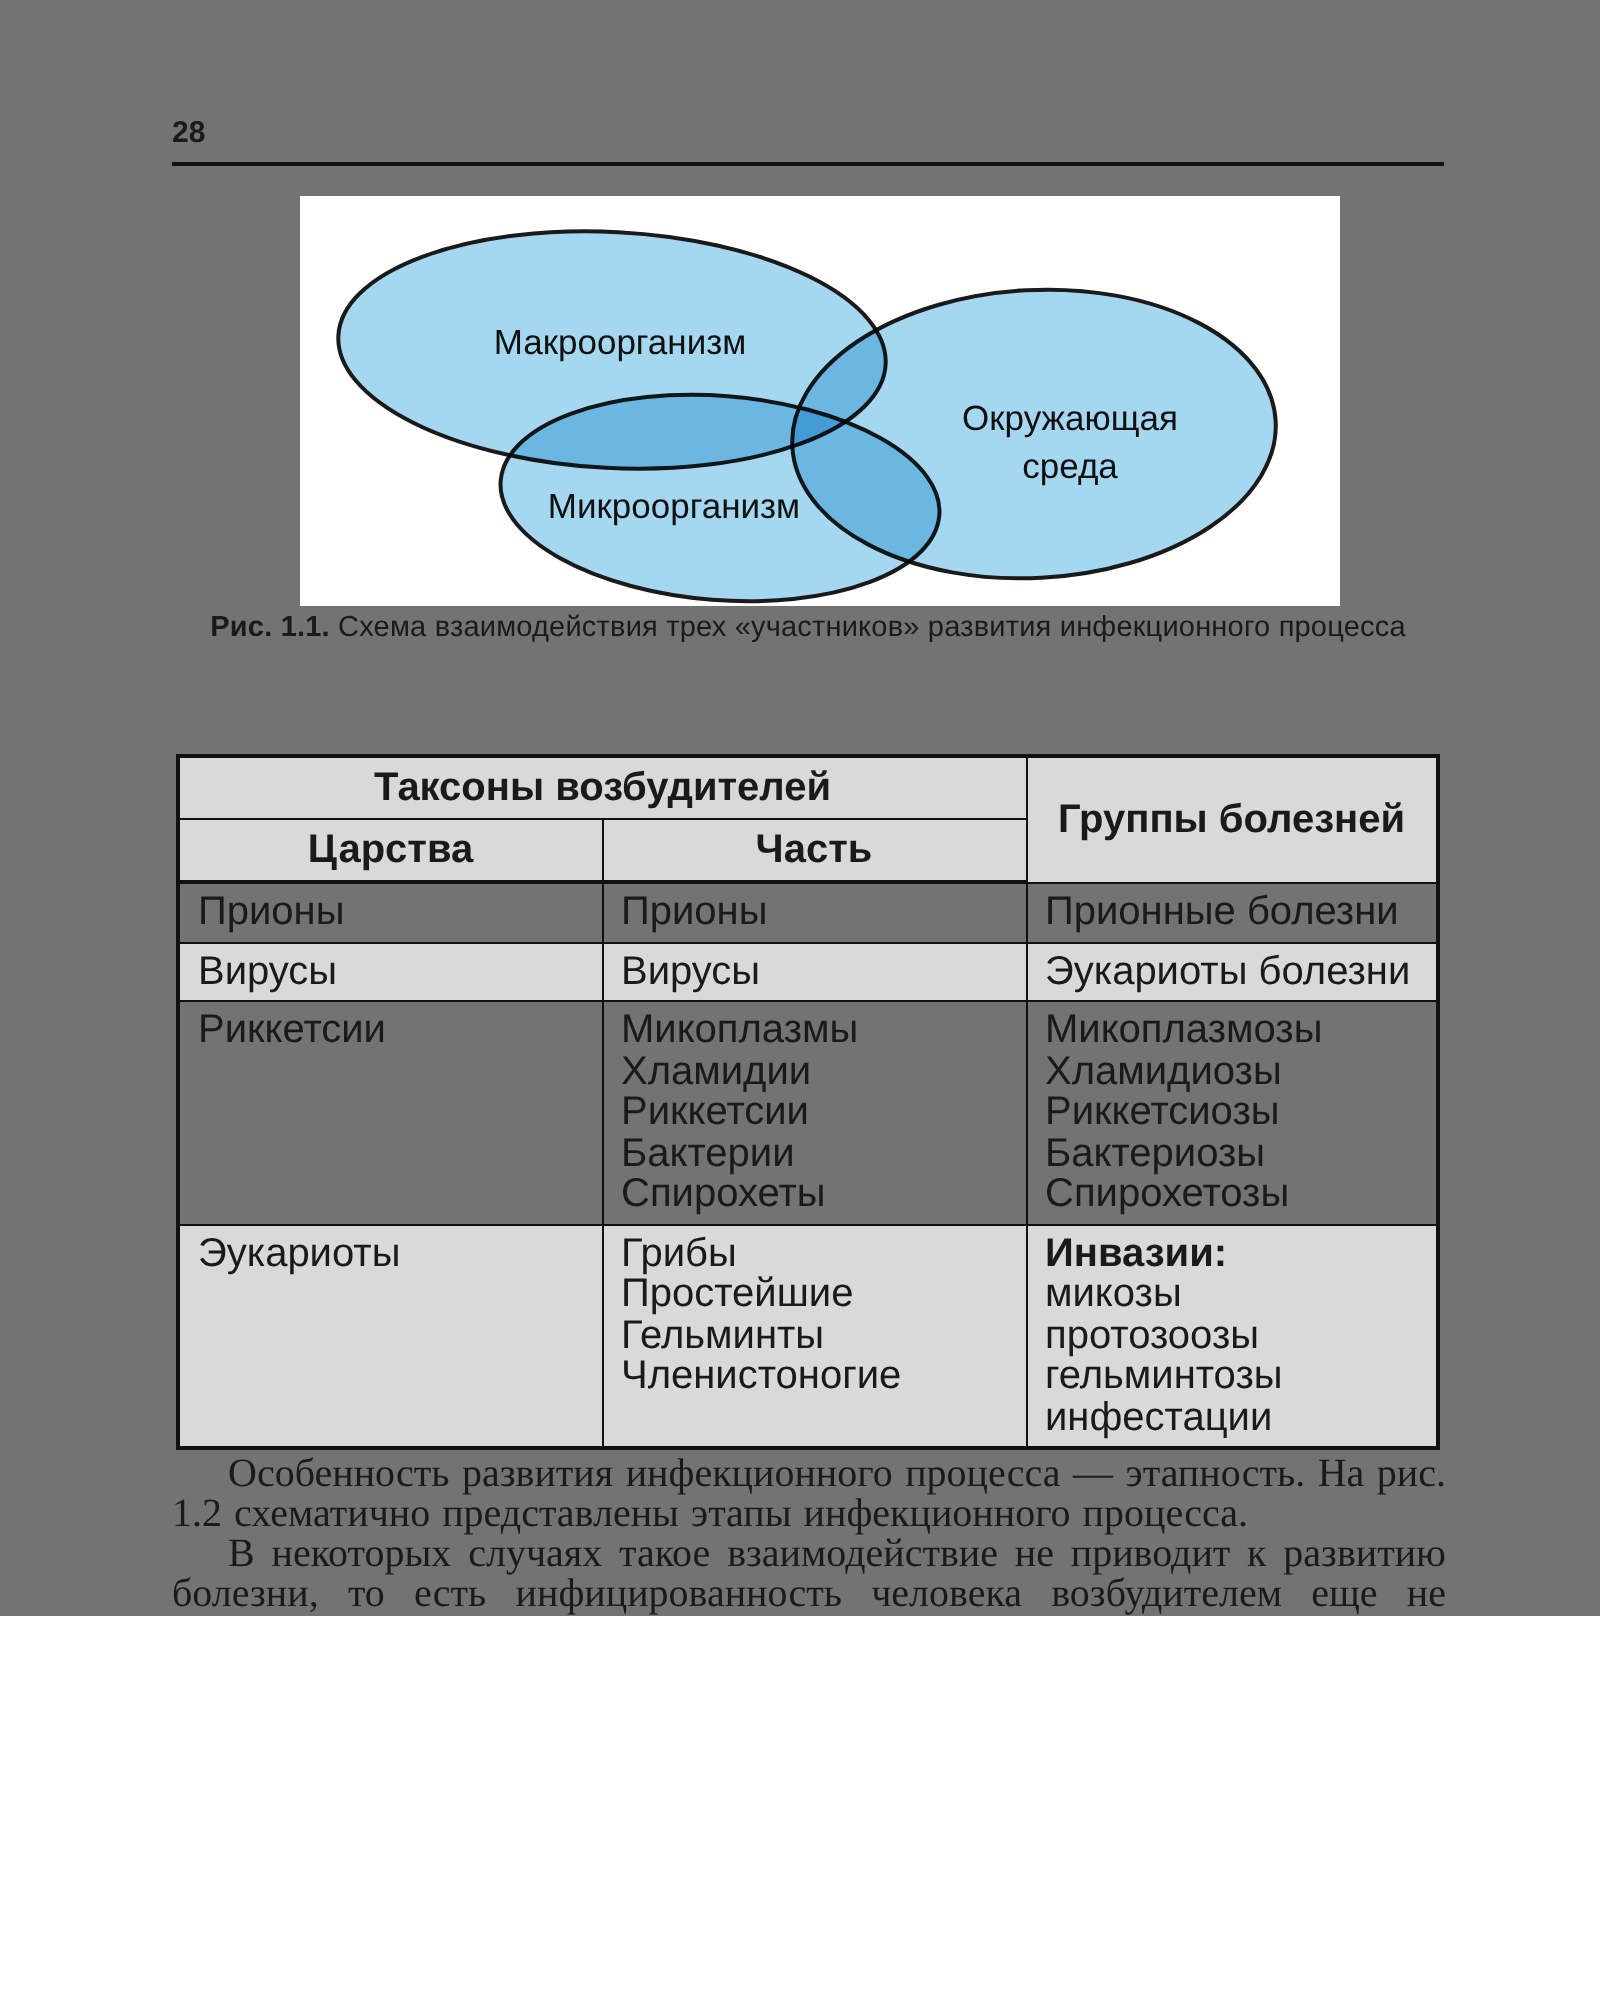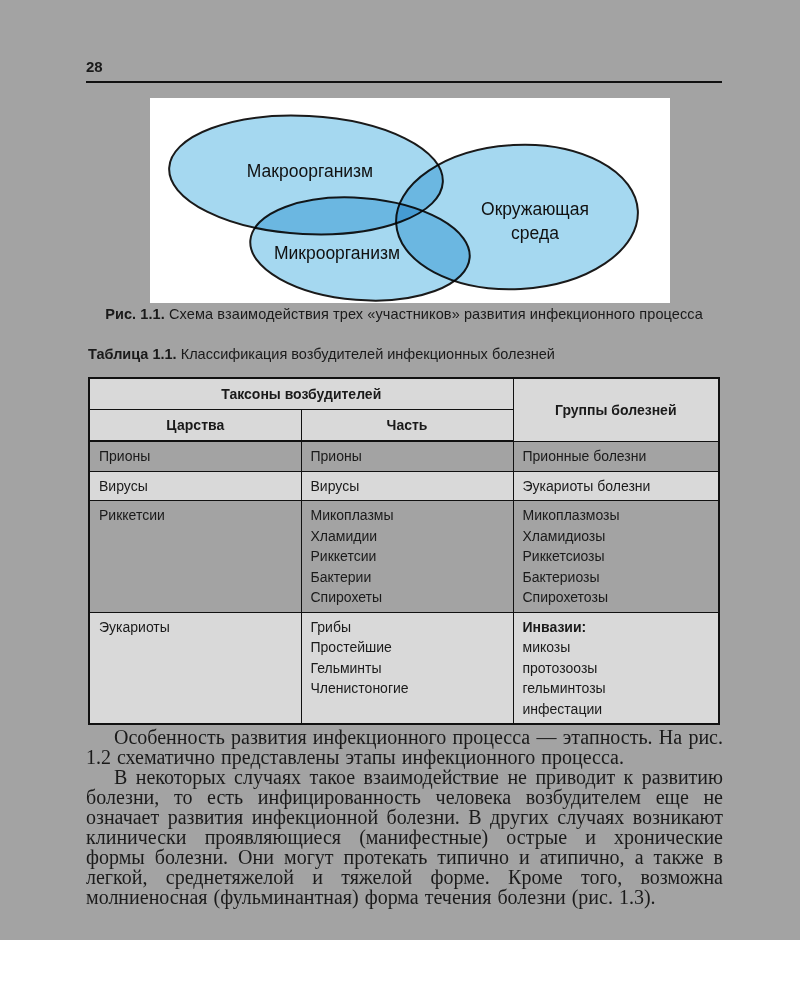--- a/index.html
+++ b/index.html
@@ -1,20 +1,20 @@
 <!DOCTYPE html>
 <html lang="ru"><head>
 <meta charset="utf-8">
 <style>
   html, body { margin: 0; padding: 0; background: #ffffff; }
   .page {
     position: relative;
     width: 800px;
-    height: 940px;
-    background: #a3a3a3;
+    height: 808px;
+    background: #737373;
     font-family: "Liberation Sans", sans-serif;
     color: #1a1a1a;
     overflow: hidden;
   }
 
   
   .running-head {
     position: absolute;
     left: 86px;
     top: 58px;
@@ -69,21 +69,21 @@
   }
   .caption-label { font-weight: bold; }
 
   
   .pathogen-table {
     position: absolute;
     left: 88px;
     top: 377px;
     width: 630px;
     border-collapse: collapse;
-    font-size: 14px;
+    font-size: 20px;
     table-layout: fixed;
   }
   .pathogen-table td, .pathogen-table th {
     border: 1px solid #111111;
     padding: 4px 9px;
     line-height: 20.5px;
     vertical-align: top;
     text-align: left;
     font-weight: normal;
     white-space: pre-line;
@@ -136,23 +136,20 @@
       <text x="187" y="161" text-anchor="middle">Микроорганизм</text>
       <text x="385" y="117" text-anchor="middle">Окружающая</text>
       <text x="385" y="141" text-anchor="middle">среда</text>
     </svg>
   </div>
 
   <div class="fig-caption">
     <span class="caption-label">Рис. 1.1.</span><span> Схема взаимодействия трех «участников» развития инфекционного процесса</span>
   </div>
 
-  <div class="table-caption">
-    <span class="caption-label">Таблица 1.1.</span><span> Классификация возбудителей инфекционных болезней</span>
-  </div>
 
   <table class="pathogen-table">
     <colgroup>
       <col style="width:212px">
       <col style="width:212px">
       <col style="width:206px">
     </colgroup>
     <thead>
       <tr>
         <th colspan="2">Таксоны возбудителей</th>

